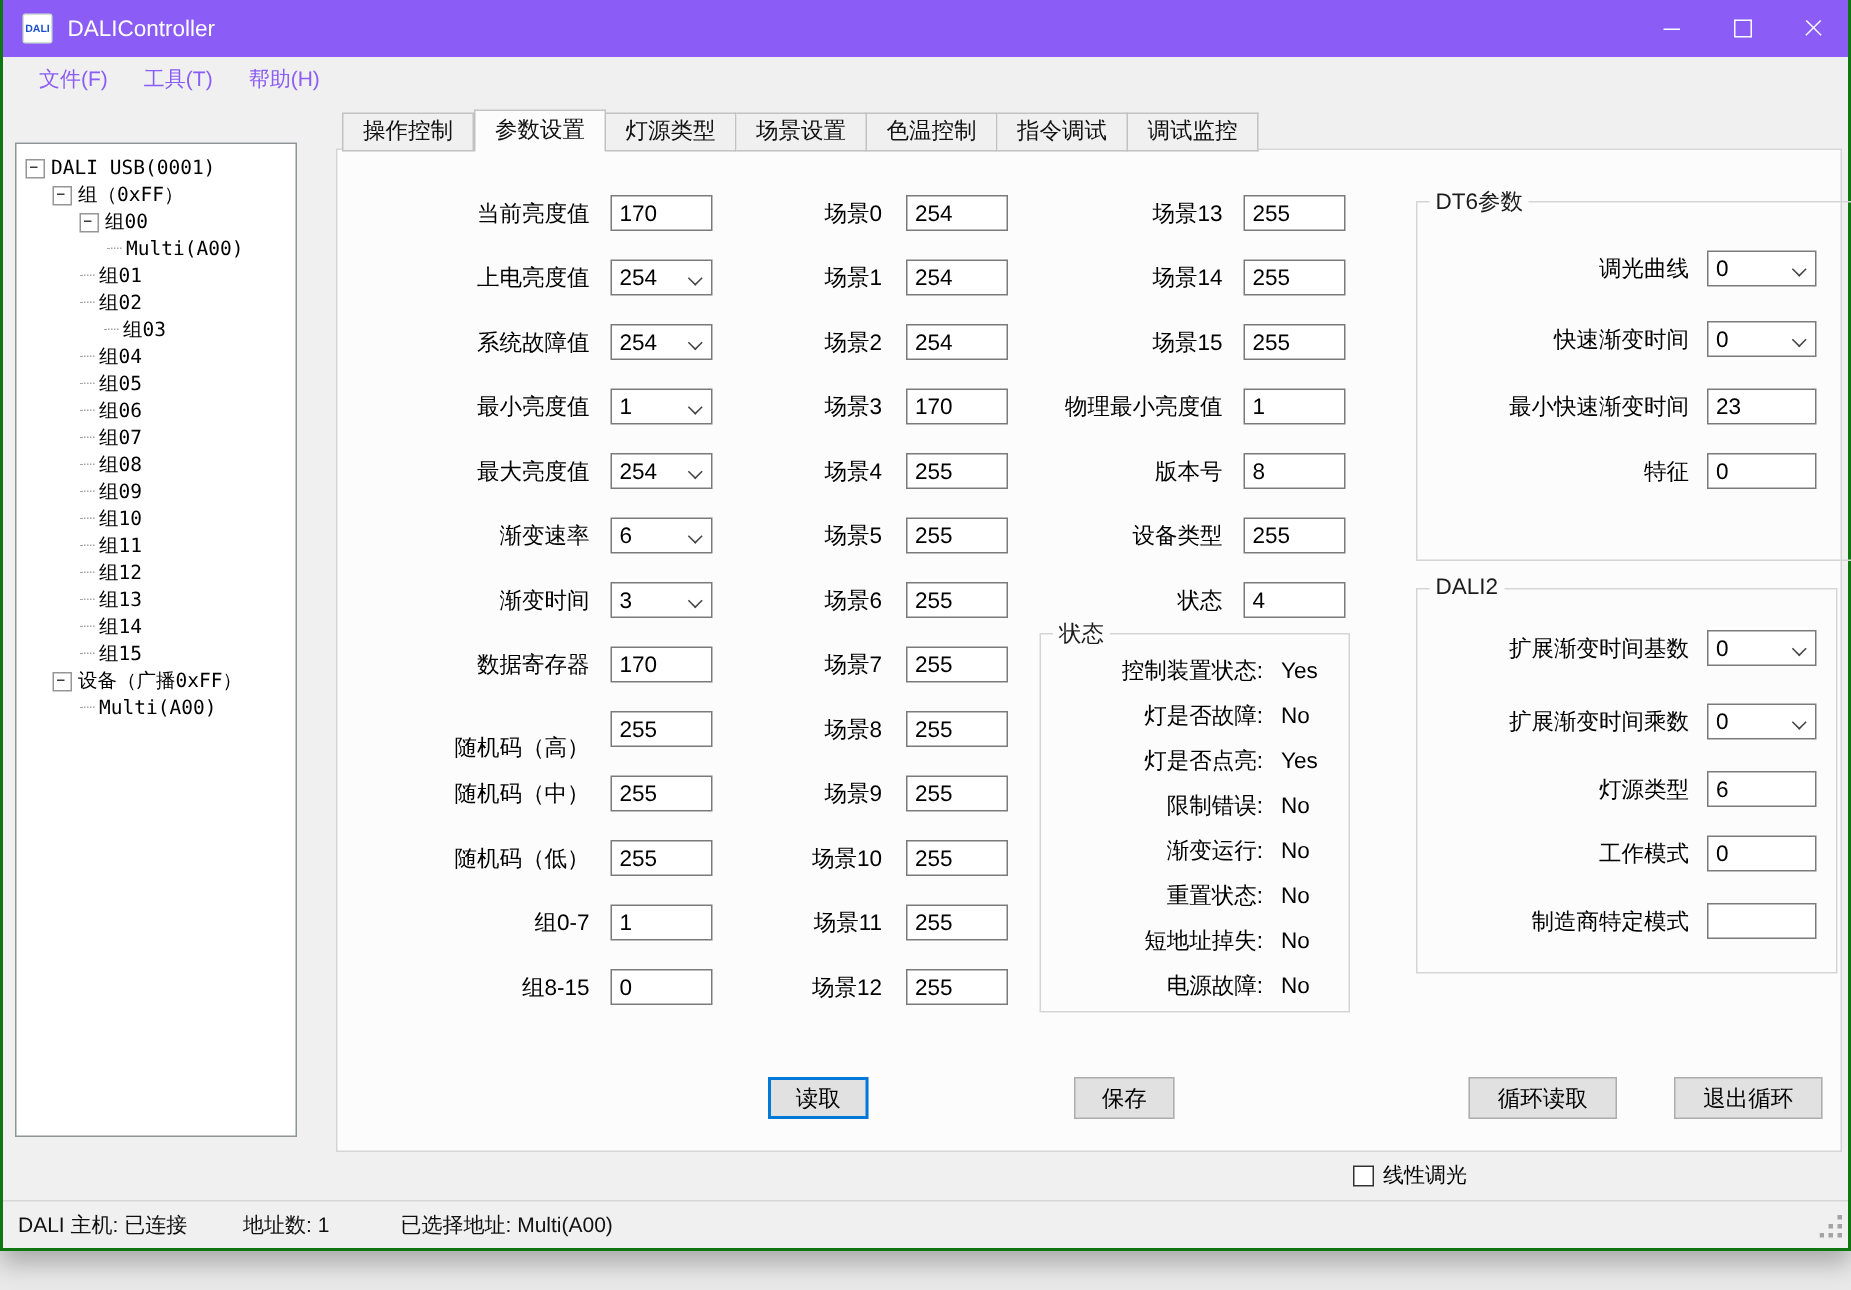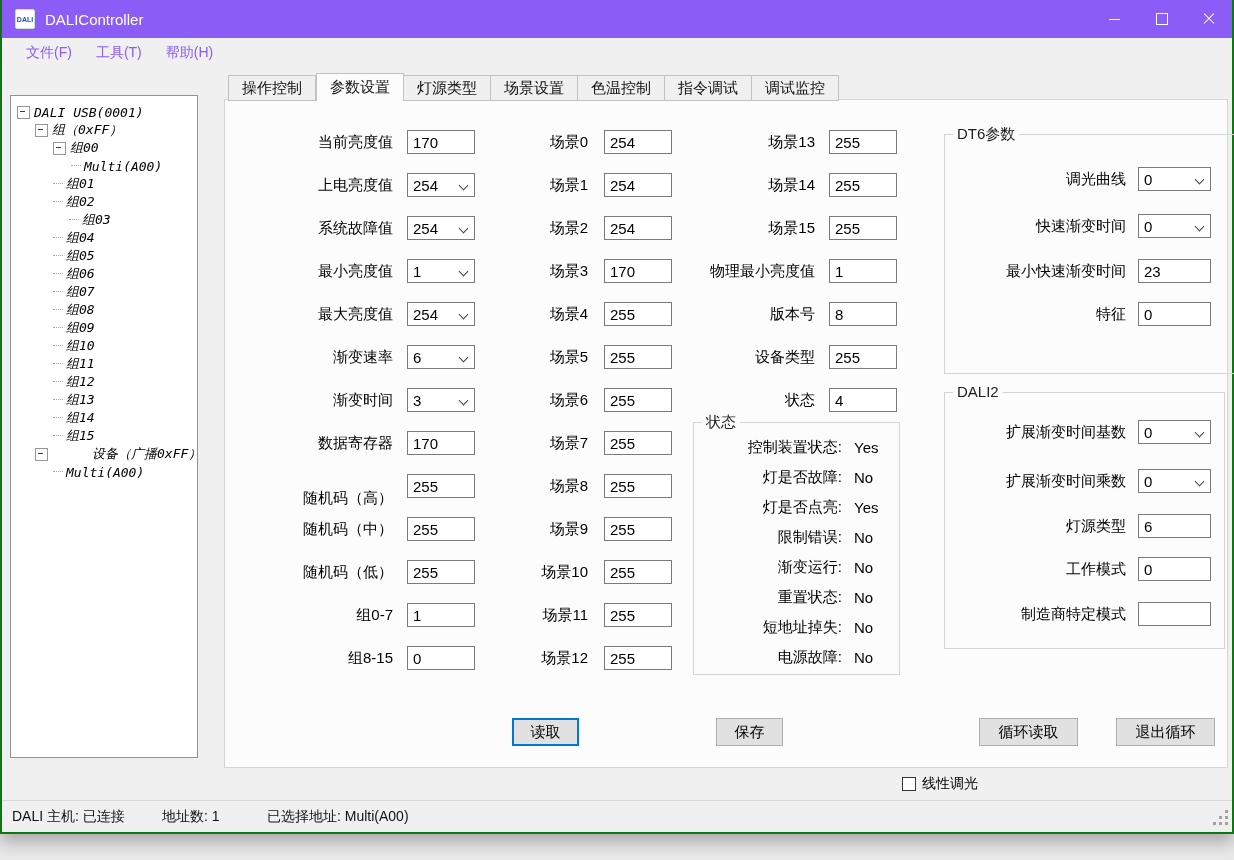--- a/index.html
+++ b/index.html
@@ -21,21 +21,21 @@
   .ic-close:before,.ic-close:after{content:"";position:absolute;left:-1px;top:5px;width:14px;height:1.4px;background:#fff;}
   .ic-close:before{transform:rotate(45deg);} .ic-close:after{transform:rotate(-45deg);}
   
   .menubar{height:30px;background:#f0f0f0;display:flex;align-items:center;padding-left:12px;}
   .menu-item{font-size:14px;color:#8b5cf6;padding:4px 12px;cursor:default;}
   
   .main{position:relative;width:100%;height:732px;background:#f0f0f0;}
   
   .tree{position:absolute;left:8px;top:27px;width:188px;height:663px;background:#fff;
     border:1px solid #8f9496;box-sizing:border-box;overflow:hidden;padding-top:7px;
-    font-family:"DejaVu Sans Mono",monospace;font-style:italic;}
+    font-family:"DejaVu Sans Mono",monospace;}
   .tree-row{height:18px;display:flex;align-items:center;font-size:13px;color:#000;white-space:nowrap;cursor:default;}
   .tree-box{width:11px;height:11px;border:1px solid #969696;background:#fff;position:relative;
     flex:0 0 11px;margin-right:4px;}
   .tree-box:before{content:"";position:absolute;left:2px;top:4.5px;width:5px;height:1px;background:#3c3c3c;}
   .tree-stub{width:10px;height:1px;border-top:1px dotted #a6a6a6;flex:0 0 10px;margin-right:3px;}
   
   .tabstrip{position:absolute;left:226px;top:5px;display:flex;z-index:3;}
   .tab{height:24px;line-height:24px;margin-top:2px;padding:0 13px;font-size:15px;color:#111;
     background:#f0f0f0;border:1px solid #c2c2c2;border-left:none;cursor:pointer;}
   .tab:first-child{border-left:1px solid #c2c2c2;}
@@ -173,21 +173,21 @@
           <span class="tree-label">组13</span>
         </div>
         <div class="tree-row" style="padding-left: 42px;">
           <span class="tree-stub"></span>
           <span class="tree-label">组14</span>
         </div>
         <div class="tree-row" style="padding-left: 42px;">
           <span class="tree-stub"></span>
           <span class="tree-label">组15</span>
         </div>
-        <div class="tree-row" style="padding-left: 24px; gap: 40px;">
+        <div class="tree-row" style="padding-left: 24px;">
           <span class="tree-box"></span>
           <span class="tree-label">设备（广播0xFF）</span>
         </div>
         <div class="tree-row" style="padding-left: 42px;">
           <span class="tree-stub"></span>
           <span class="tree-label">Multi(A00)</span>
         </div>
       </div>
 
     <div class="tabstrip">

